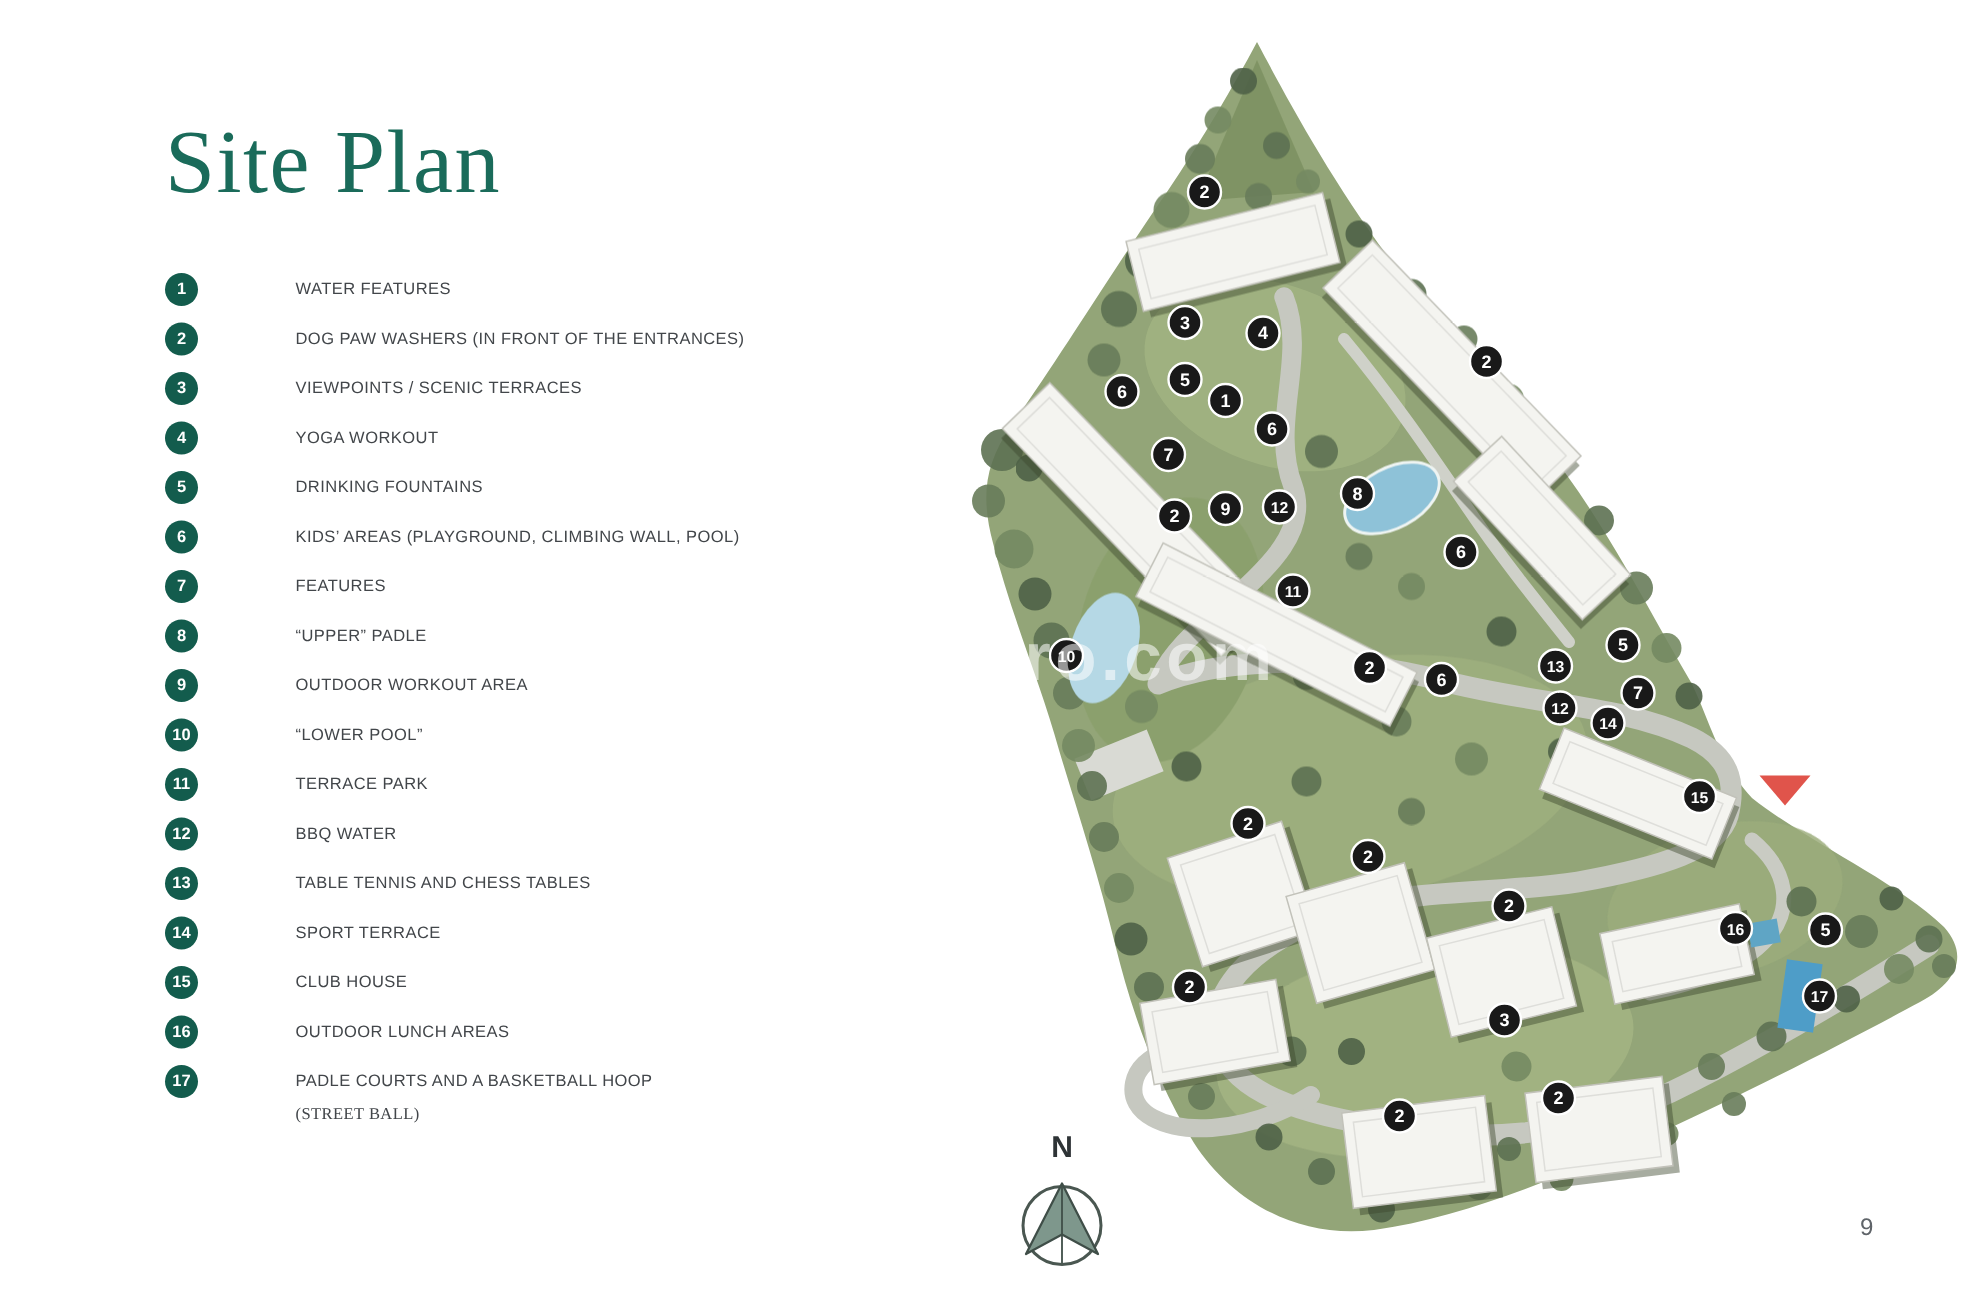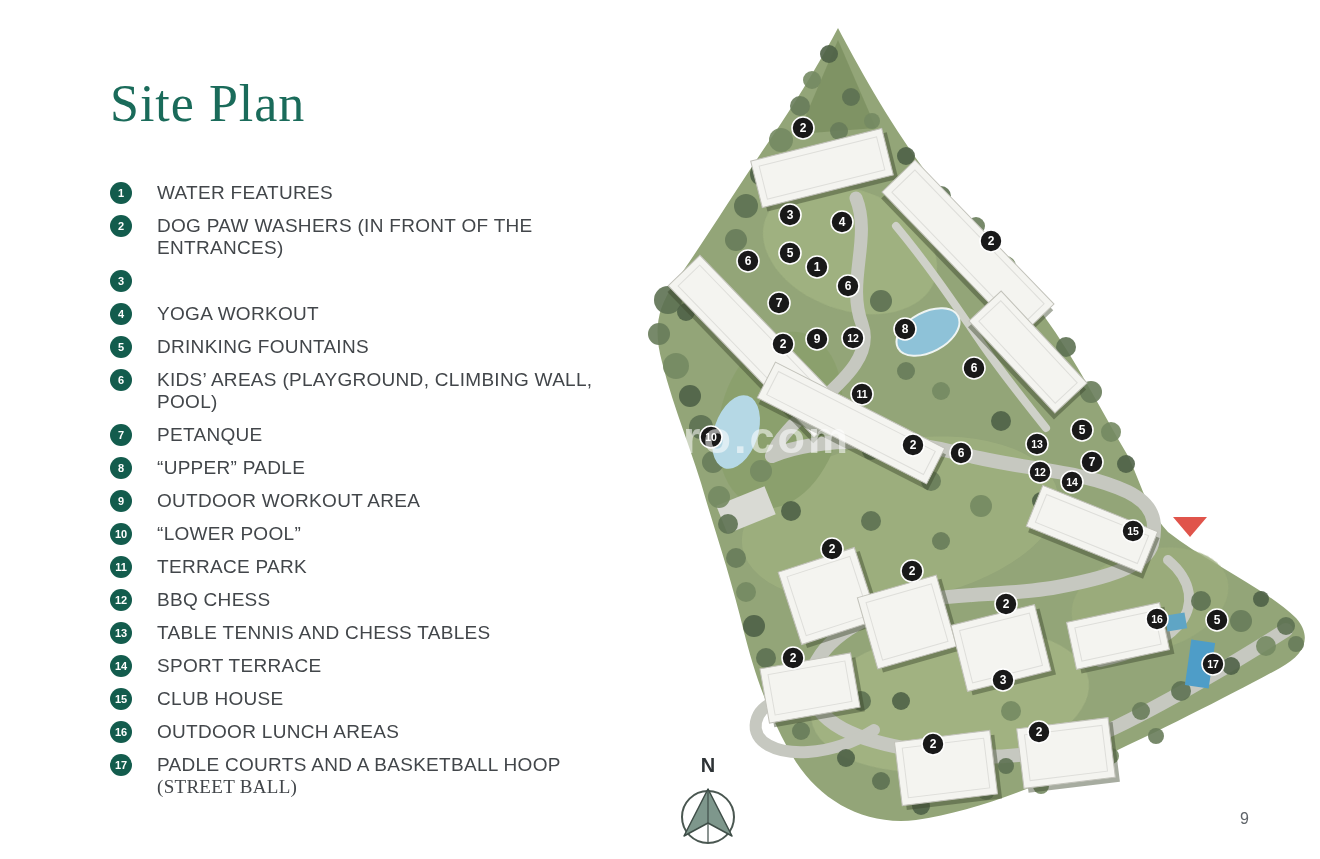--- a/index.html
+++ b/index.html
@@ -1,27 +1,27 @@
 <!DOCTYPE html>
 <html><head>
 <meta charset="utf-8">
 <style>
   html,body{margin:0;padding:0;background:#ffffff;}
   .page{position:relative;width:1320px;height:859px;background:#ffffff;overflow:hidden;
         font-family:"Liberation Sans","DejaVu Sans",sans-serif;}
   .map-svg{position:absolute;left:0;top:0;width:1320px;height:859px;}
   .page-title{position:absolute;left:110px;top:74px;margin:0;
         font-family:"Liberation Serif","DejaVu Serif",serif;font-weight:400;
-        font-size:52px;letter-spacing:1px;color:#1a6b5a;}
+        font-size:60px;letter-spacing:1px;color:#1a6b5a;}
   .legend{position:absolute;left:110px;top:182px;width:545px;}
   .legend-item{display:flex;gap:25px;margin-bottom:11px;align-items:flex-start;}
   .badge{flex:none;width:22px;height:22px;border-radius:50%;background:#135c4d;color:#ffffff;
         display:flex;align-items:center;justify-content:center;
         font-size:11px;font-weight:bold;}
-  .legend-label{font-size:19px;line-height:22px;color:#42464a;letter-spacing:.3px;}
+  .legend-label{font-size:11px;line-height:22px;color:#42464a;letter-spacing:.3px;margin-left:40px;}
   .legend-label .line2{display:block;font-family:Liberation Serif, serif;}
   .watermark{position:absolute;left:586px;top:412px;font-size:45px;font-weight:bold;
         letter-spacing:3px;color:rgba(255,255,255,0.55);pointer-events:none;}
   .compass{position:absolute;left:668px;top:754px;width:80px;text-align:center;}
   .compass .n-label{font-size:20px;font-weight:bold;color:#2e3336;margin-bottom:2px;}
   .page-number{position:absolute;left:1240px;top:810px;font-size:16px;color:#5f6469;}
 </style>
 </head>
 <body>
 
@@ -323,56 +323,57 @@
       <div class="legend-item">
         <span class="badge">1</span>
         <span class="legend-label">WATER FEATURES</span>
       </div>
       <div class="legend-item">
         <span class="badge">2</span>
         <span class="legend-label">DOG PAW WASHERS (IN FRONT OF THE ENTRANCES)</span>
       </div>
       <div class="legend-item">
         <span class="badge">3</span>
+        <span class="legend-label">VIEWPOINTS / SCENIC TERRACES</span>
       </div>
       <div class="legend-item">
         <span class="badge">4</span>
         <span class="legend-label">YOGA WORKOUT</span>
       </div>
       <div class="legend-item">
         <span class="badge">5</span>
         <span class="legend-label">DRINKING FOUNTAINS</span>
       </div>
       <div class="legend-item">
         <span class="badge">6</span>
         <span class="legend-label">KIDS’ AREAS (PLAYGROUND, CLIMBING WALL, POOL)</span>
       </div>
       <div class="legend-item">
         <span class="badge">7</span>
-        <span class="legend-label">PETANQUE</span>
+        <span class="legend-label">FEATURES</span>
       </div>
       <div class="legend-item">
         <span class="badge">8</span>
         <span class="legend-label">“UPPER” PADLE</span>
       </div>
       <div class="legend-item">
         <span class="badge">9</span>
         <span class="legend-label">OUTDOOR WORKOUT AREA</span>
       </div>
       <div class="legend-item">
         <span class="badge">10</span>
         <span class="legend-label">“LOWER POOL”</span>
       </div>
       <div class="legend-item">
         <span class="badge">11</span>
         <span class="legend-label">TERRACE PARK</span>
       </div>
       <div class="legend-item">
         <span class="badge">12</span>
-        <span class="legend-label">BBQ CHESS</span>
+        <span class="legend-label">BBQ WATER</span>
       </div>
       <div class="legend-item">
         <span class="badge">13</span>
         <span class="legend-label">TABLE TENNIS AND CHESS TABLES</span>
       </div>
       <div class="legend-item">
         <span class="badge">14</span>
         <span class="legend-label">SPORT TERRACE</span>
       </div>
       <div class="legend-item">

